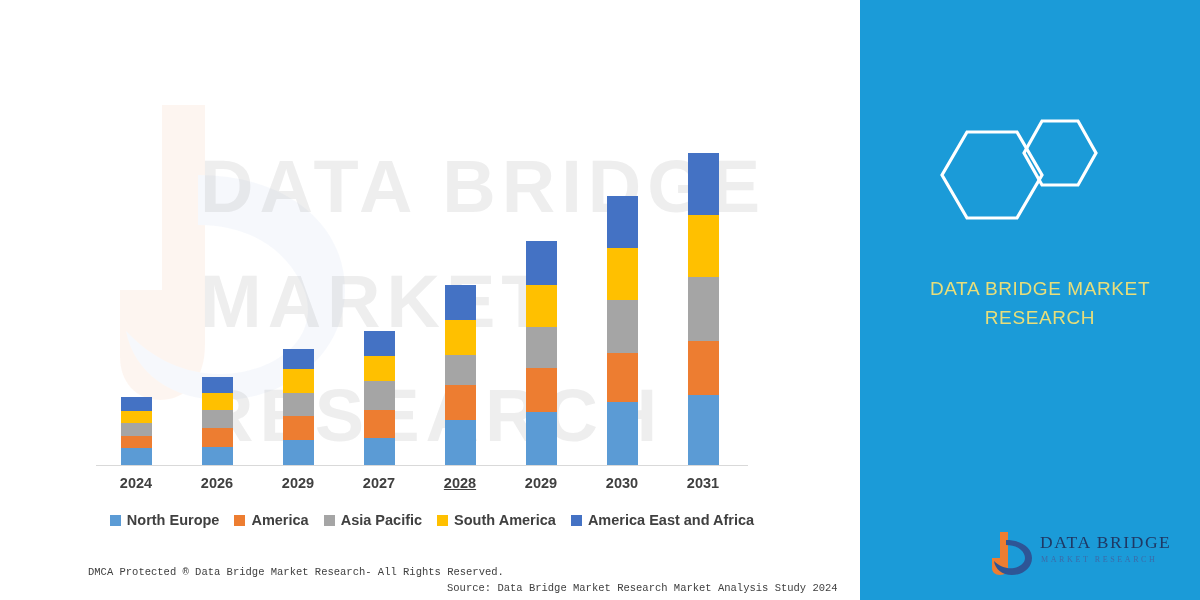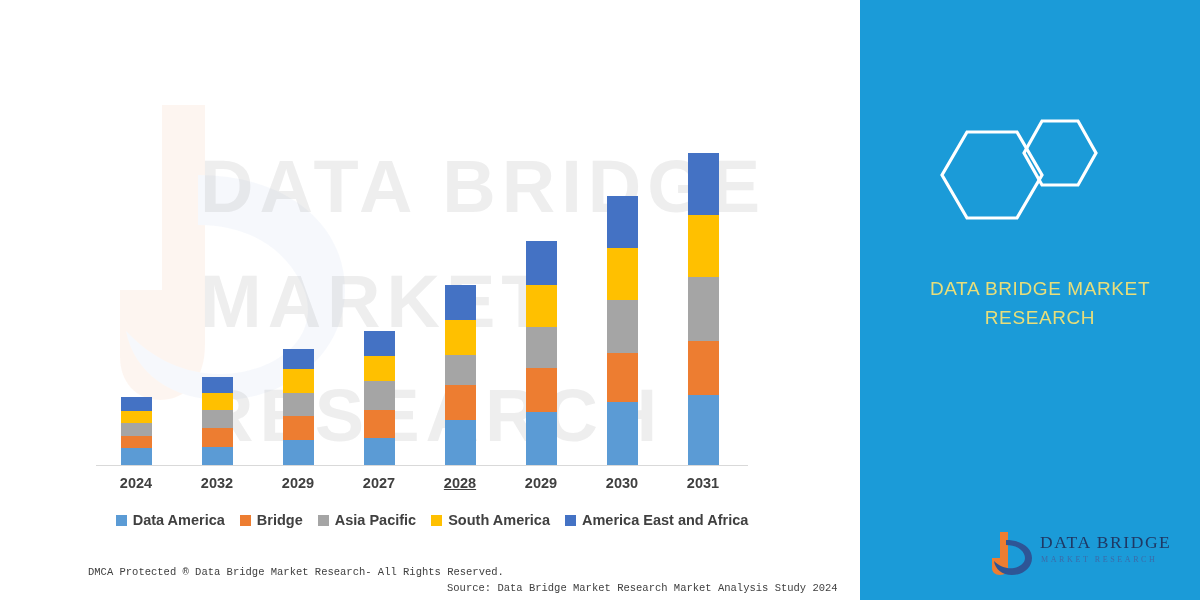--- a/index.html
+++ b/index.html
@@ -225,36 +225,36 @@
               <div class="seg" title="South America 2031" style="height: 61.5869px; background: rgb(255, 192, 0);"></div>
               <div class="seg" title="Asia Pacific 2031" style="height: 64.3781px; background: rgb(165, 165, 165);"></div>
               <div class="seg" title="Europe 2031" style="height: 54.154px; background: rgb(237, 125, 49);"></div>
               <div class="seg" title="North America 2031" style="height: 69.8996px; background: rgb(91, 155, 213);"></div>
             </div>
           </div>
         </div>
       <div id="axis-line"></div>
       <div id="x-labels">
           <div class="x-label" style="left: 0px;">2024</div>
-          <div class="x-label" style="left: 81px;">2032</div>
+          <div class="x-label" style="left: 81px;">2026</div>
           <div class="x-label" style="left: 162px;">2029</div>
           <div class="x-label" style="left: 243px;">2027</div>
           <div class="x-label" style="left: 324px; text-decoration: underline;">2028</div>
           <div class="x-label" style="left: 405px;">2029</div>
           <div class="x-label" style="left: 486px;">2030</div>
           <div class="x-label" style="left: 567px;">2031</div>
         </div>
       <div id="legend">
           <div class="legend-item">
             <span class="legend-swatch" style="background: rgb(91, 155, 213);"></span>
-            <span class="legend-label">Data America</span>
+            <span class="legend-label">North Europe</span>
           </div>
           <div class="legend-item">
             <span class="legend-swatch" style="background: rgb(237, 125, 49);"></span>
-            <span class="legend-label">Bridge</span>
+            <span class="legend-label">America</span>
           </div>
           <div class="legend-item">
             <span class="legend-swatch" style="background: rgb(165, 165, 165);"></span>
             <span class="legend-label">Asia Pacific</span>
           </div>
           <div class="legend-item">
             <span class="legend-swatch" style="background: rgb(255, 192, 0);"></span>
             <span class="legend-label">South America</span>
           </div>
           <div class="legend-item">

